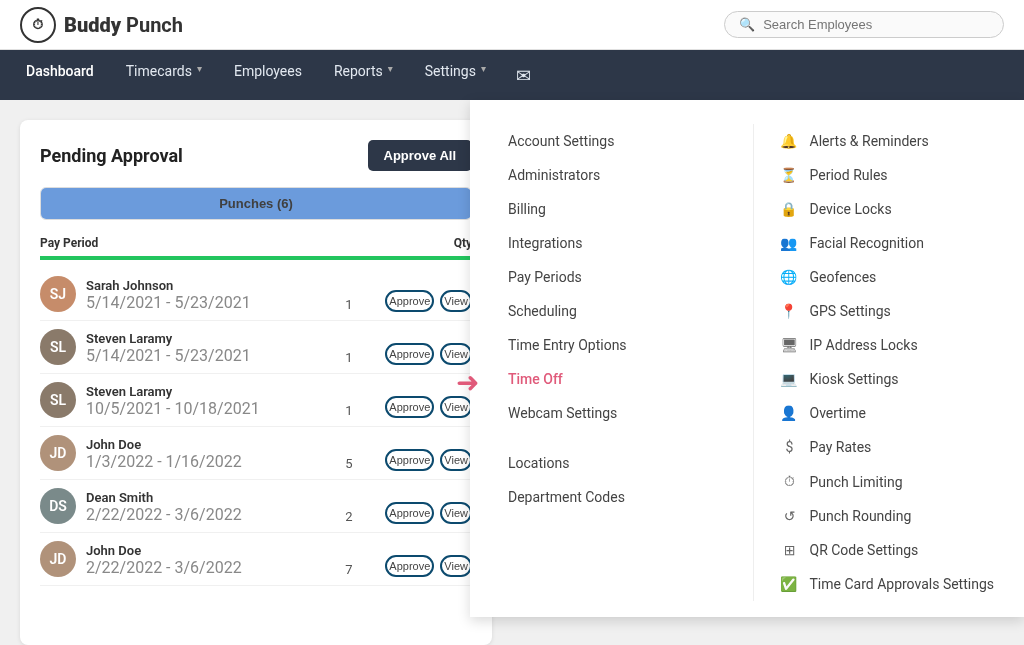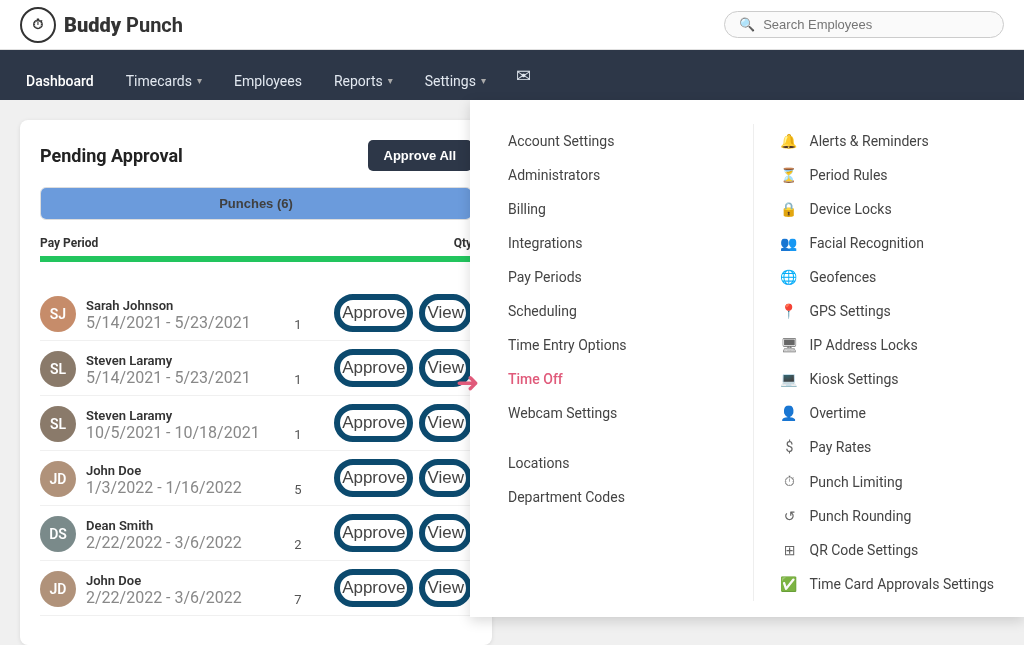--- a/index.html
+++ b/index.html
@@ -60,21 +60,20 @@
       align-items: center;
       padding: 0 10px;
       gap: 0;
     }
     .nav-item {
       color: #e2e8f0;
       font-size: 14px;
       padding: 0 16px;
       height: 36px;
       display: flex;
-      align-items: center;
       gap: 5px;
       cursor: pointer;
       white-space: nowrap;
       margin-top: 11px;
     }
     .nav-item.active { color: #fff; font-weight: 500; }
     .nav-item .chevron { font-size: 10px; color: #aaa; }
     .nav-mail {
       color: #e2e8f0;
       font-size: 18px;
@@ -142,22 +141,22 @@
       color: #404040;
       font-weight: 600;
     }
     .table-header {
       display: flex;
       justify-content: space-between;
       font-size: 12px;
       font-weight: 700;
       color: #333;
       padding-bottom: 6px;
-      border-bottom: 6px solid #22c55e;
-      margin-bottom: 24px;
+      border-bottom: 4px solid #22c55e;
+      margin-bottom: 8px;
     }
     .employee-row {
       display: flex;
       align-items: flex-end;
       padding: 8px 0;
       border-bottom: 1px solid #f0f0f0;
       gap: 10px;
     }
     .avatar {
       width: 36px;
@@ -172,25 +171,25 @@
       font-size: 14px;
       color: #fff;
       font-weight: 600;
     }
     .emp-info { flex: 1; }
     .emp-name { font-size: 13px; font-weight: 600; color: #333; }
     .emp-date { font-size: 16px; color: #888; }
     .emp-qty { width: 20px; font-size: 13px; color: #555; margin: 0 10px; }
     .row-actions { display: flex; gap: 6px; }
     .action-btn {
-      border: 6px solid #0c4a6e;
+      border: 2px solid #0c4a6e;
       background: #fff;
       border-radius: 20px;
       padding: 3px 2px;
-      font-size: 17px;
+      font-size: 11px;
       color: #444;
       cursor: pointer;
     }
 
     
     .settings-dropdown {
       position: absolute;
       top: 0;
       left: 470px;
       right: 0;

